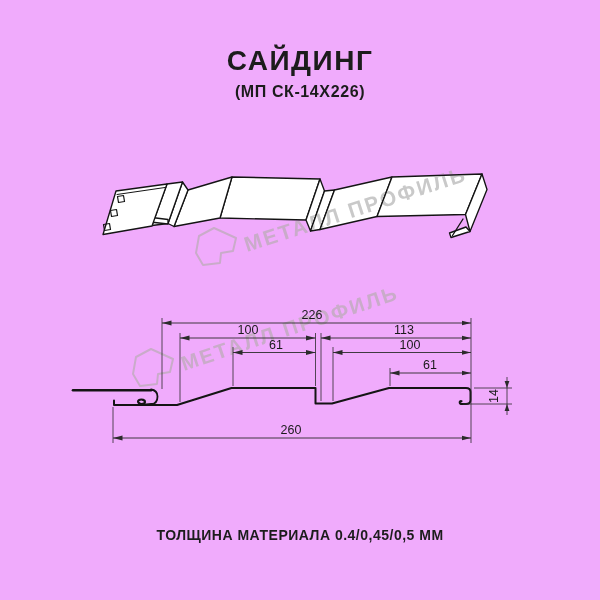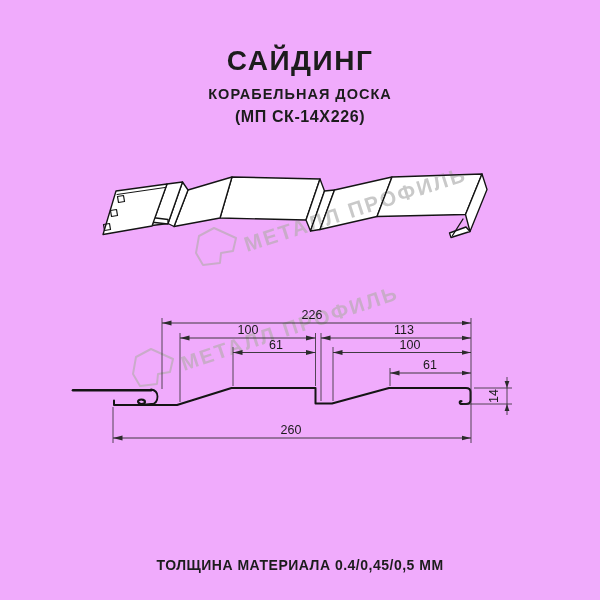--- a/index.html
+++ b/index.html
@@ -5,35 +5,34 @@
   html,body{margin:0;padding:0;background:#ffffff;}
   .page{
     position:relative;width:600px;height:600px;background:#f0abfc;overflow:hidden;
     font-family:"Liberation Sans", sans-serif;color:#1a1a1a;
   }
   .header{position:absolute;top:46px;left:0;width:600px;text-align:center;}
   .title{font-size:28px;font-weight:800;letter-spacing:1.5px;line-height:1.1;color:#1c1c1c;}
   .subtitle{font-size:14.5px;font-weight:700;letter-spacing:1px;margin-top:9px;color:#1c1c1c;}
   .model{font-size:16px;font-weight:700;letter-spacing:0.6px;margin-top:6px;color:#1c1c1c;}
   .footer{
-    position:absolute;top:557px;left:0;width:600px;text-align:center;
+    position:absolute;top:527px;left:0;width:600px;text-align:center;
     font-size:14px;font-weight:700;letter-spacing:0.5px;color:#1c1c1c;
   }
   svg.drawing{position:absolute;left:0;top:0;}
   .wm-text{font-family:"Liberation Sans",sans-serif;font-weight:600;letter-spacing:2.2px;}
   .dim-text{font-family:"Liberation Sans",sans-serif;font-size:12.5px;fill:#1a1a1a;}
 </style>
 </head>
 <body>
 
 <div class="page">
 
   <div class="header">
     <div class="title">САЙДИНГ</div>
-    <div class="subtitle">КОРАБЕЛЬНАЯ ДОСКА</div>
     <div class="model">(МП СК-14Х226)</div>
   </div>
 
   <svg class="drawing" width="600" height="600" viewBox="0 0 600 600">
     <defs>
       <marker id="dimArrow" viewBox="0 0 10 6" refX="9.5" refY="3" markerWidth="10" markerHeight="6" orient="auto-start-reverse" markerUnits="userSpaceOnUse">
         <path d="M0,0.6 L9.5,3 L0,5.4 Z" fill="#2b2b2b"></path>
       </marker>
     </defs>
 

